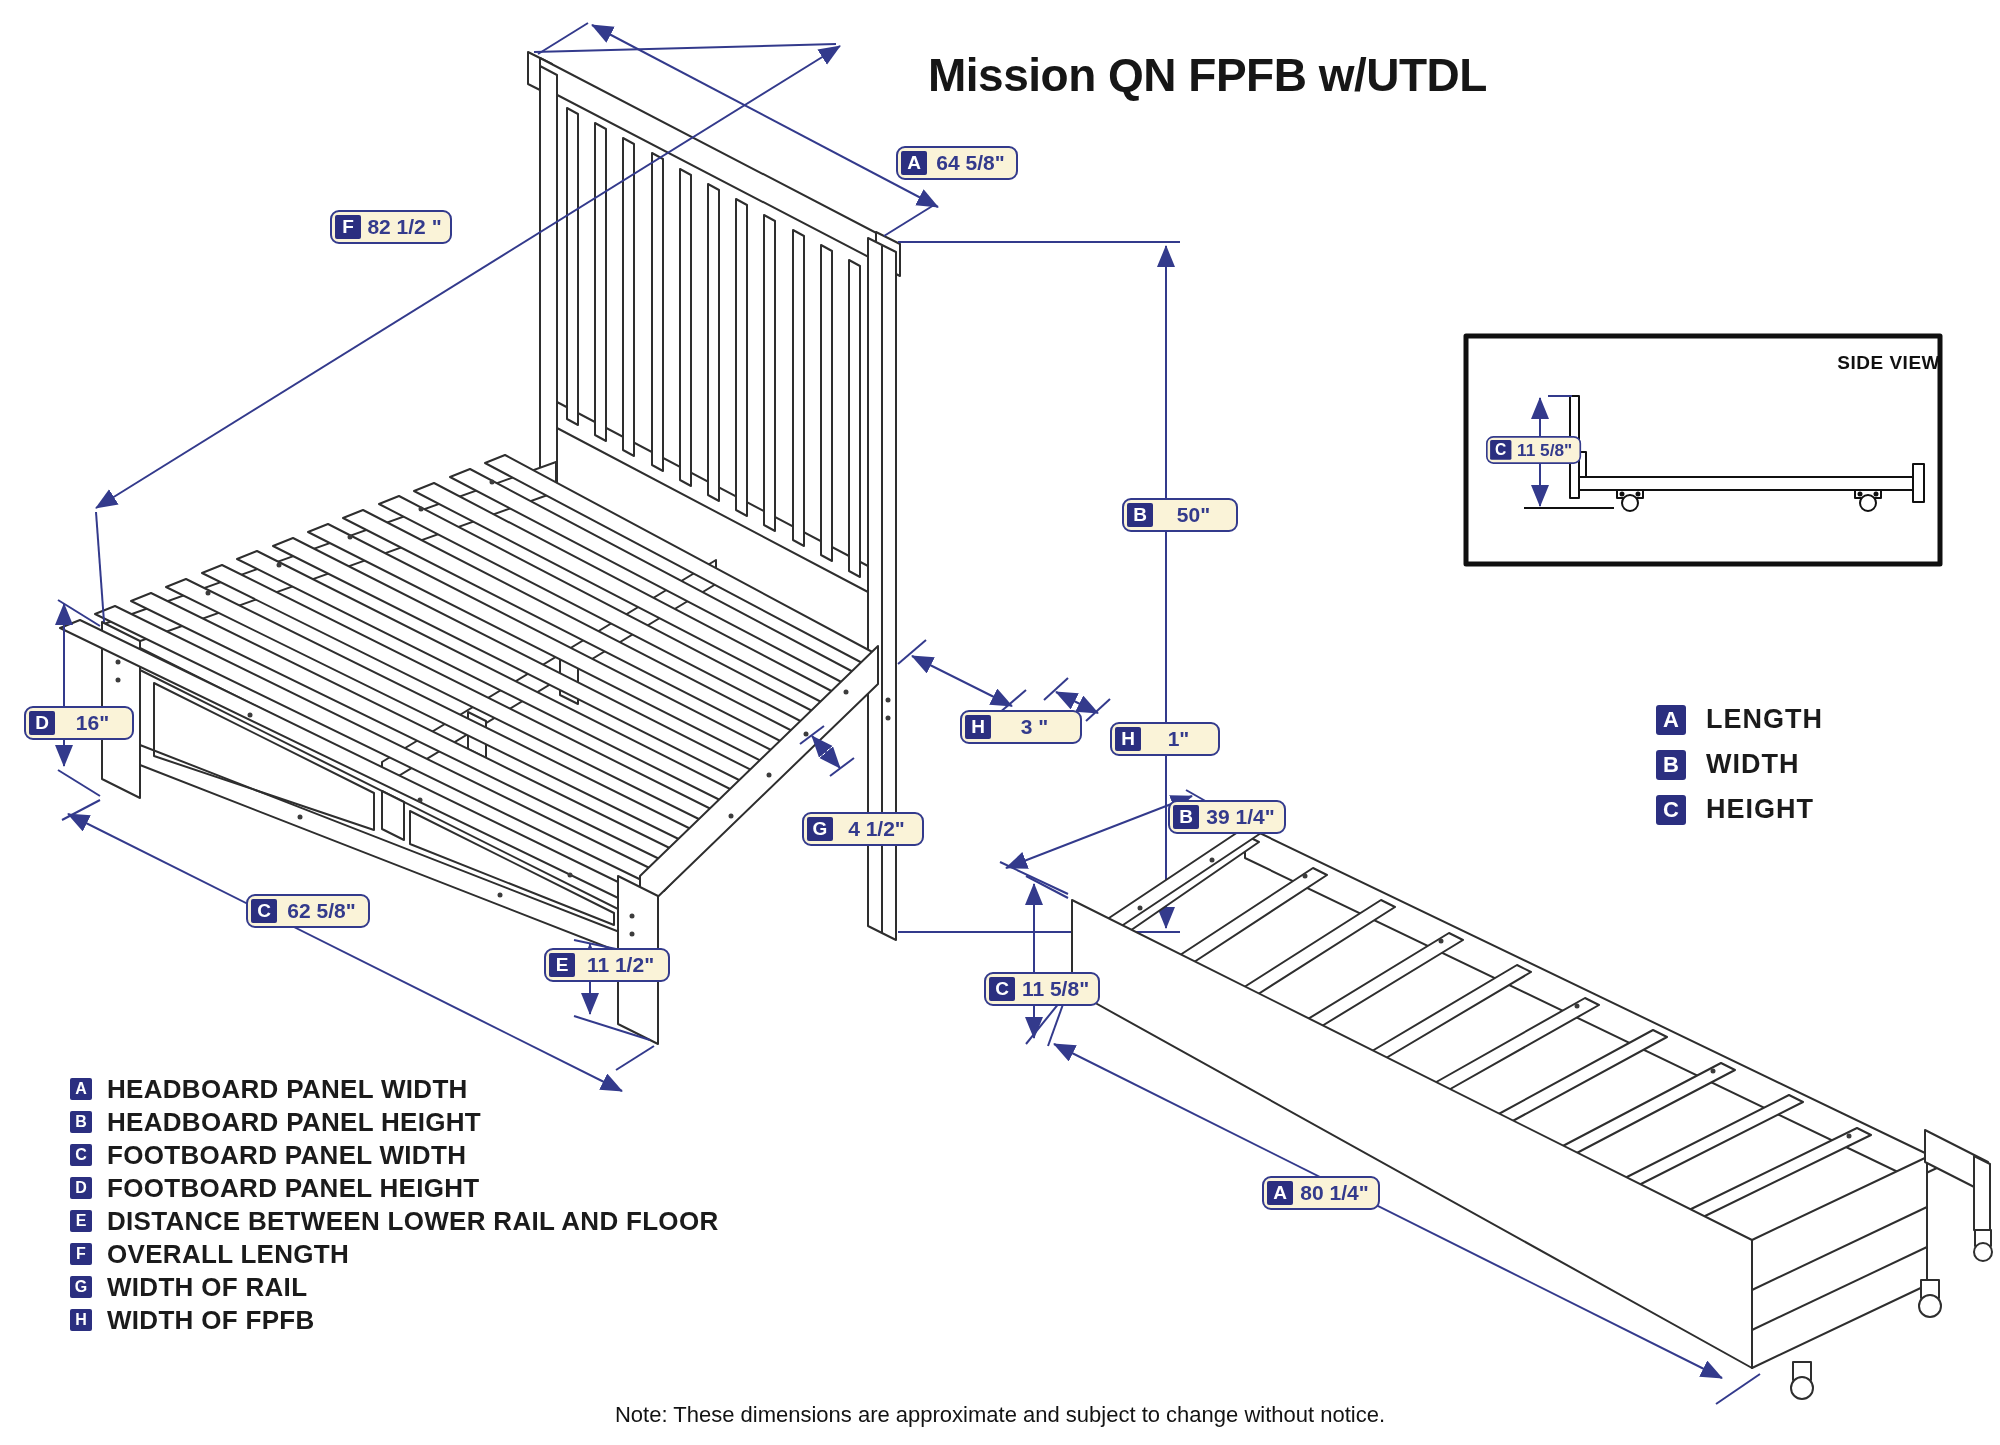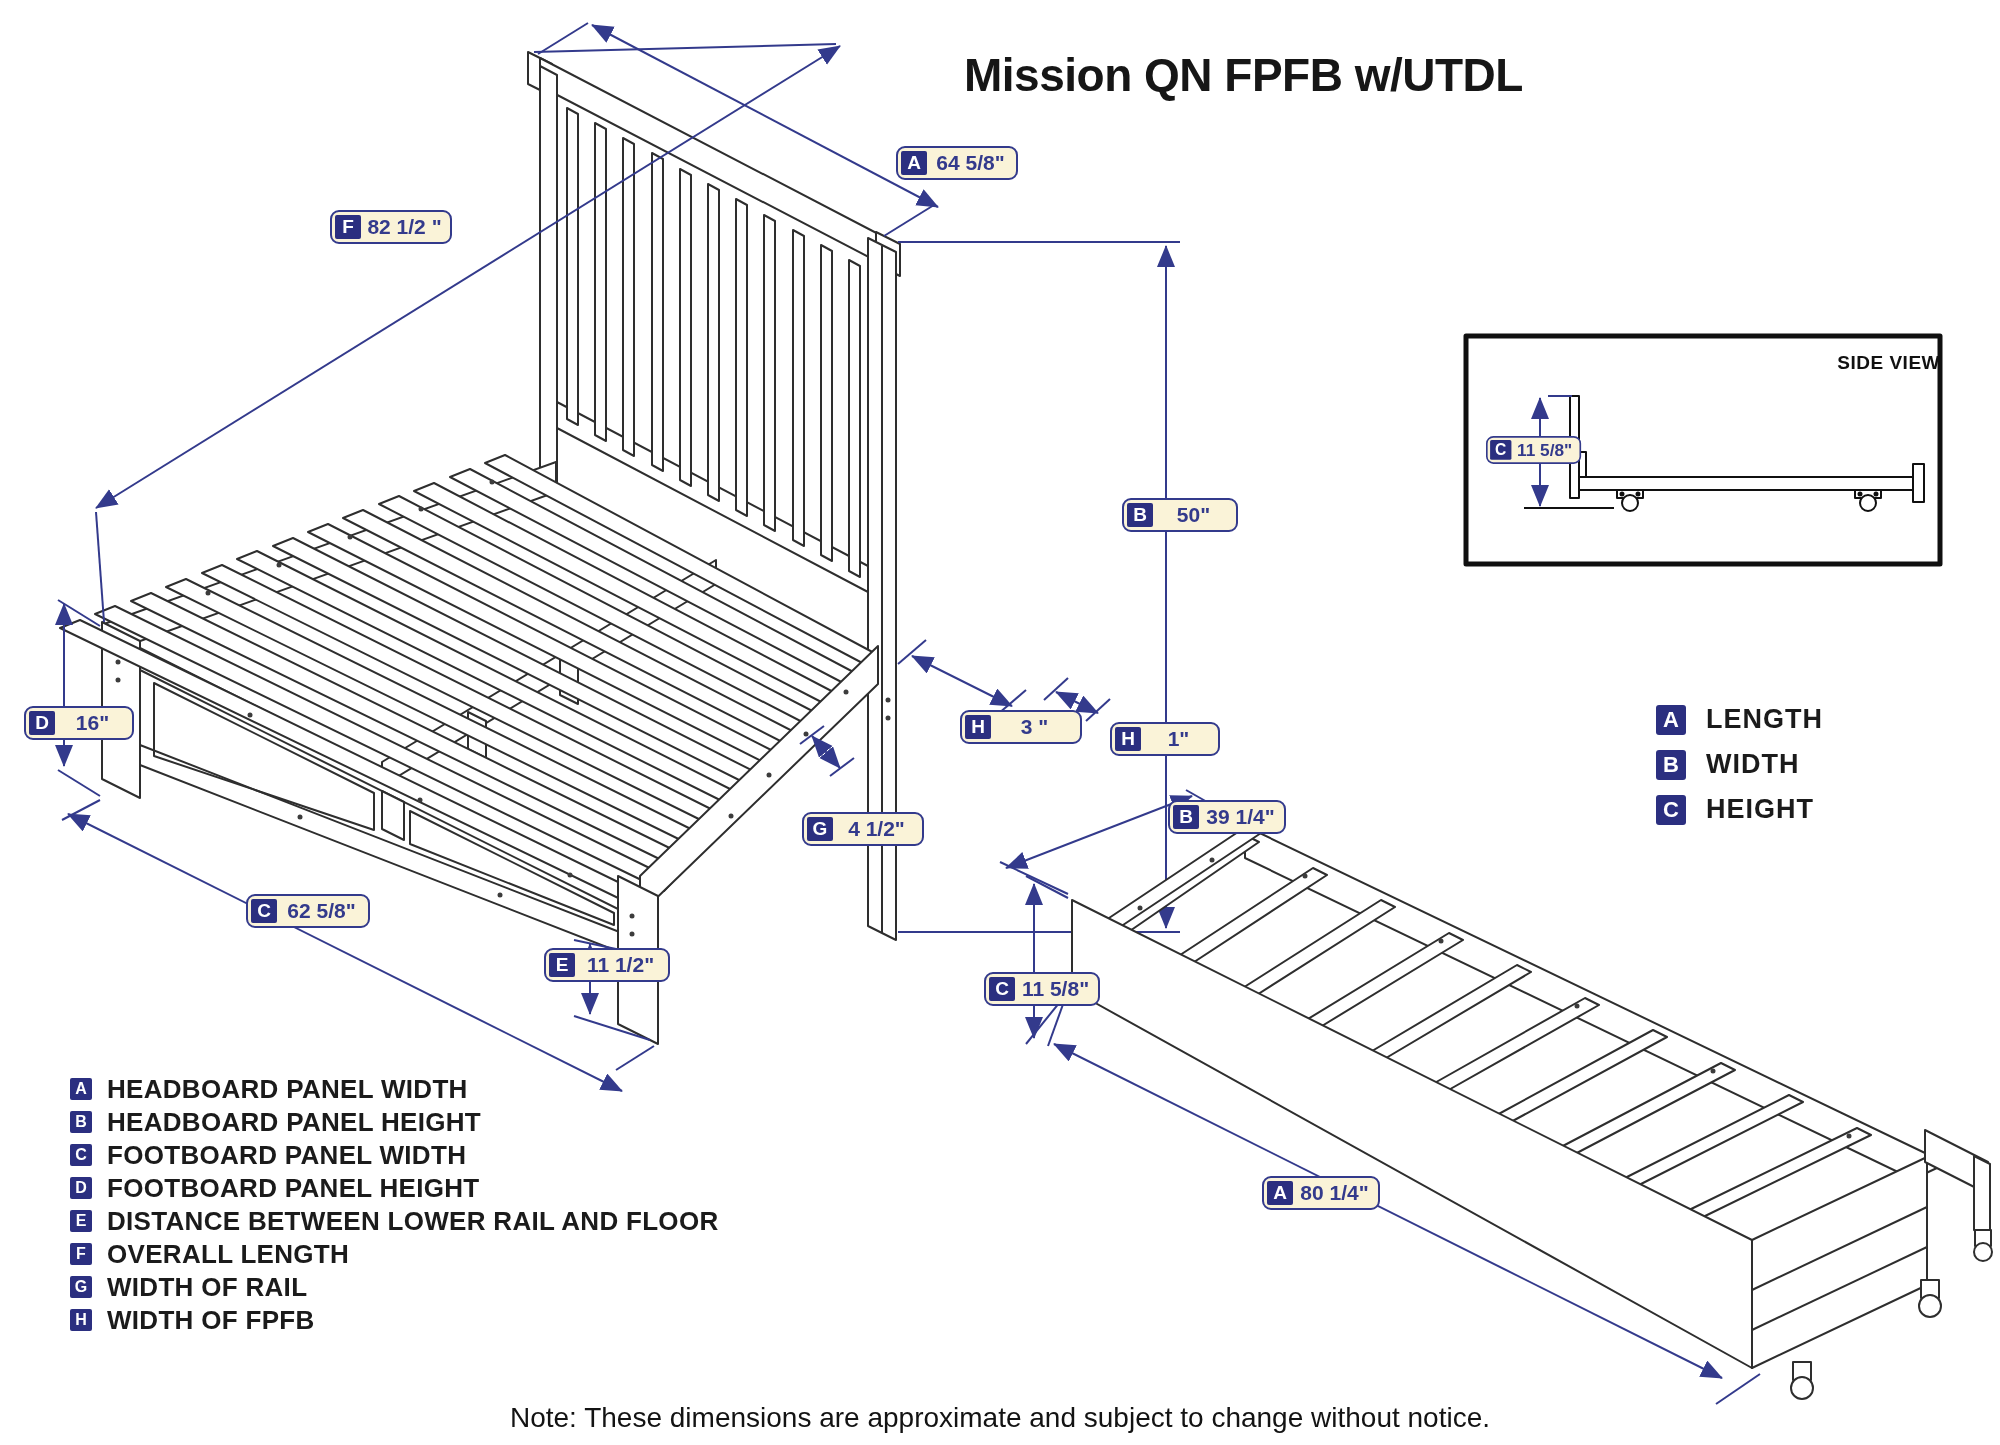--- a/index.html
+++ b/index.html
@@ -1,20 +1,20 @@
 <!DOCTYPE html>
 <html><head>
 <meta charset="utf-8">
 <style>
   html,body{margin:0;padding:0;background:#ffffff;}
   #canvas{position:relative;width:2000px;height:1445px;background:#ffffff;overflow:hidden;
           font-family:"Liberation Sans", sans-serif;}
   svg.draw{position:absolute;left:0;top:0;z-index:2;}
   .page-title{position:absolute;left:928px;top:48px;width:560px;z-index:3;
-              font-size:46px;font-weight:800;color:#161616;letter-spacing:-0.5px;white-space:nowrap;margin-left:36px;}
+              font-size:46px;font-weight:800;color:#161616;letter-spacing:-0.5px;white-space:nowrap;}
   
   .badge{position:absolute;z-index:4;display:inline-flex;align-items:center;gap:6px;
          background:#faf3d8;border:2px solid #333a8c;border-radius:9px;
          padding:2px 8px 2px 3px;box-sizing:border-box;height:34px;}
   .badge .bl{flex:0 0 auto;width:26px;height:24px;background:#2b2f80;color:#ffffff;
              font-weight:bold;font-size:19px;display:flex;align-items:center;justify-content:center;
              border-radius:2px;}
   .badge .bv{flex:1;text-align:center;color:#333a8c;font-size:21px;font-weight:600;white-space:pre;}
   .badge.small{transform:scale(0.82);transform-origin:left top;}
   
@@ -26,21 +26,21 @@
   .axis-row .sq{width:30px;height:30px;background:#2b2f80;color:#fff;border-radius:3px;
                 display:flex;align-items:center;justify-content:center;font-size:22px;font-weight:bold;}
   .axis-row .lb{font-size:27px;font-weight:bold;color:#1b1b1b;letter-spacing:1px;}
   
   .dims-legend{position:absolute;left:70px;top:1078px;z-index:3;display:flex;flex-direction:column;gap:11px;}
   .dim-row{display:flex;align-items:center;gap:15px;height:22px;}
   .dim-row .sq{width:22px;height:22px;background:#2b2f80;color:#fff;border-radius:2px;
                display:flex;align-items:center;justify-content:center;font-size:16px;font-weight:bold;}
   .dim-row .lb{font-size:26px;font-weight:bold;color:#1b1b1b;letter-spacing:0.3px;white-space:nowrap;}
   .note{position:absolute;left:50%;transform:translateX(-50%);top:1402px;z-index:3;
-        font-size:28px;color:#131313;white-space:nowrap;}
+        font-size:22px;color:#131313;white-space:nowrap;}
 </style>
 </head>
 <body>
 
 <div id="canvas">
 
   <svg class="draw" width="2000" height="1445" viewBox="0 0 2000 1445">
     <defs>
       <marker id="ah" markerWidth="12" markerHeight="10" refX="10.5" refY="4.5" orient="auto-start-reverse">
         <path d="M0,0 L11,4.5 L0,9 Z" fill="#333a8c"></path>

